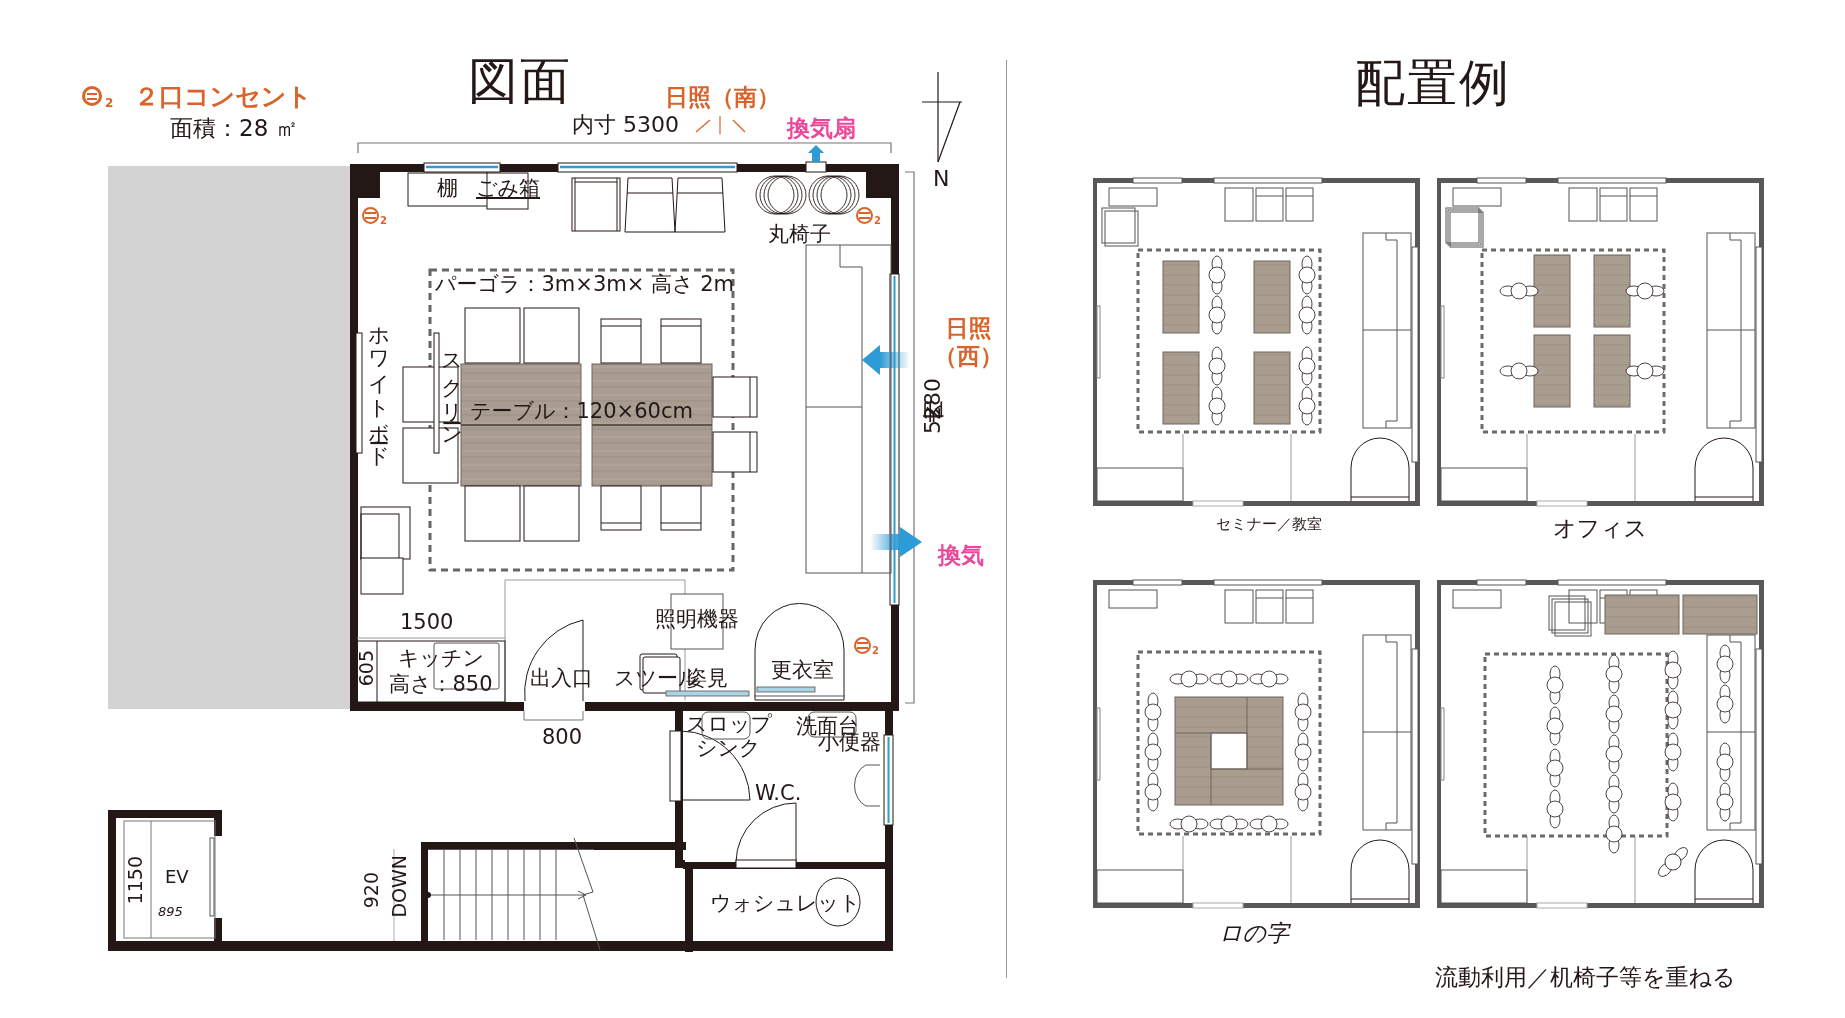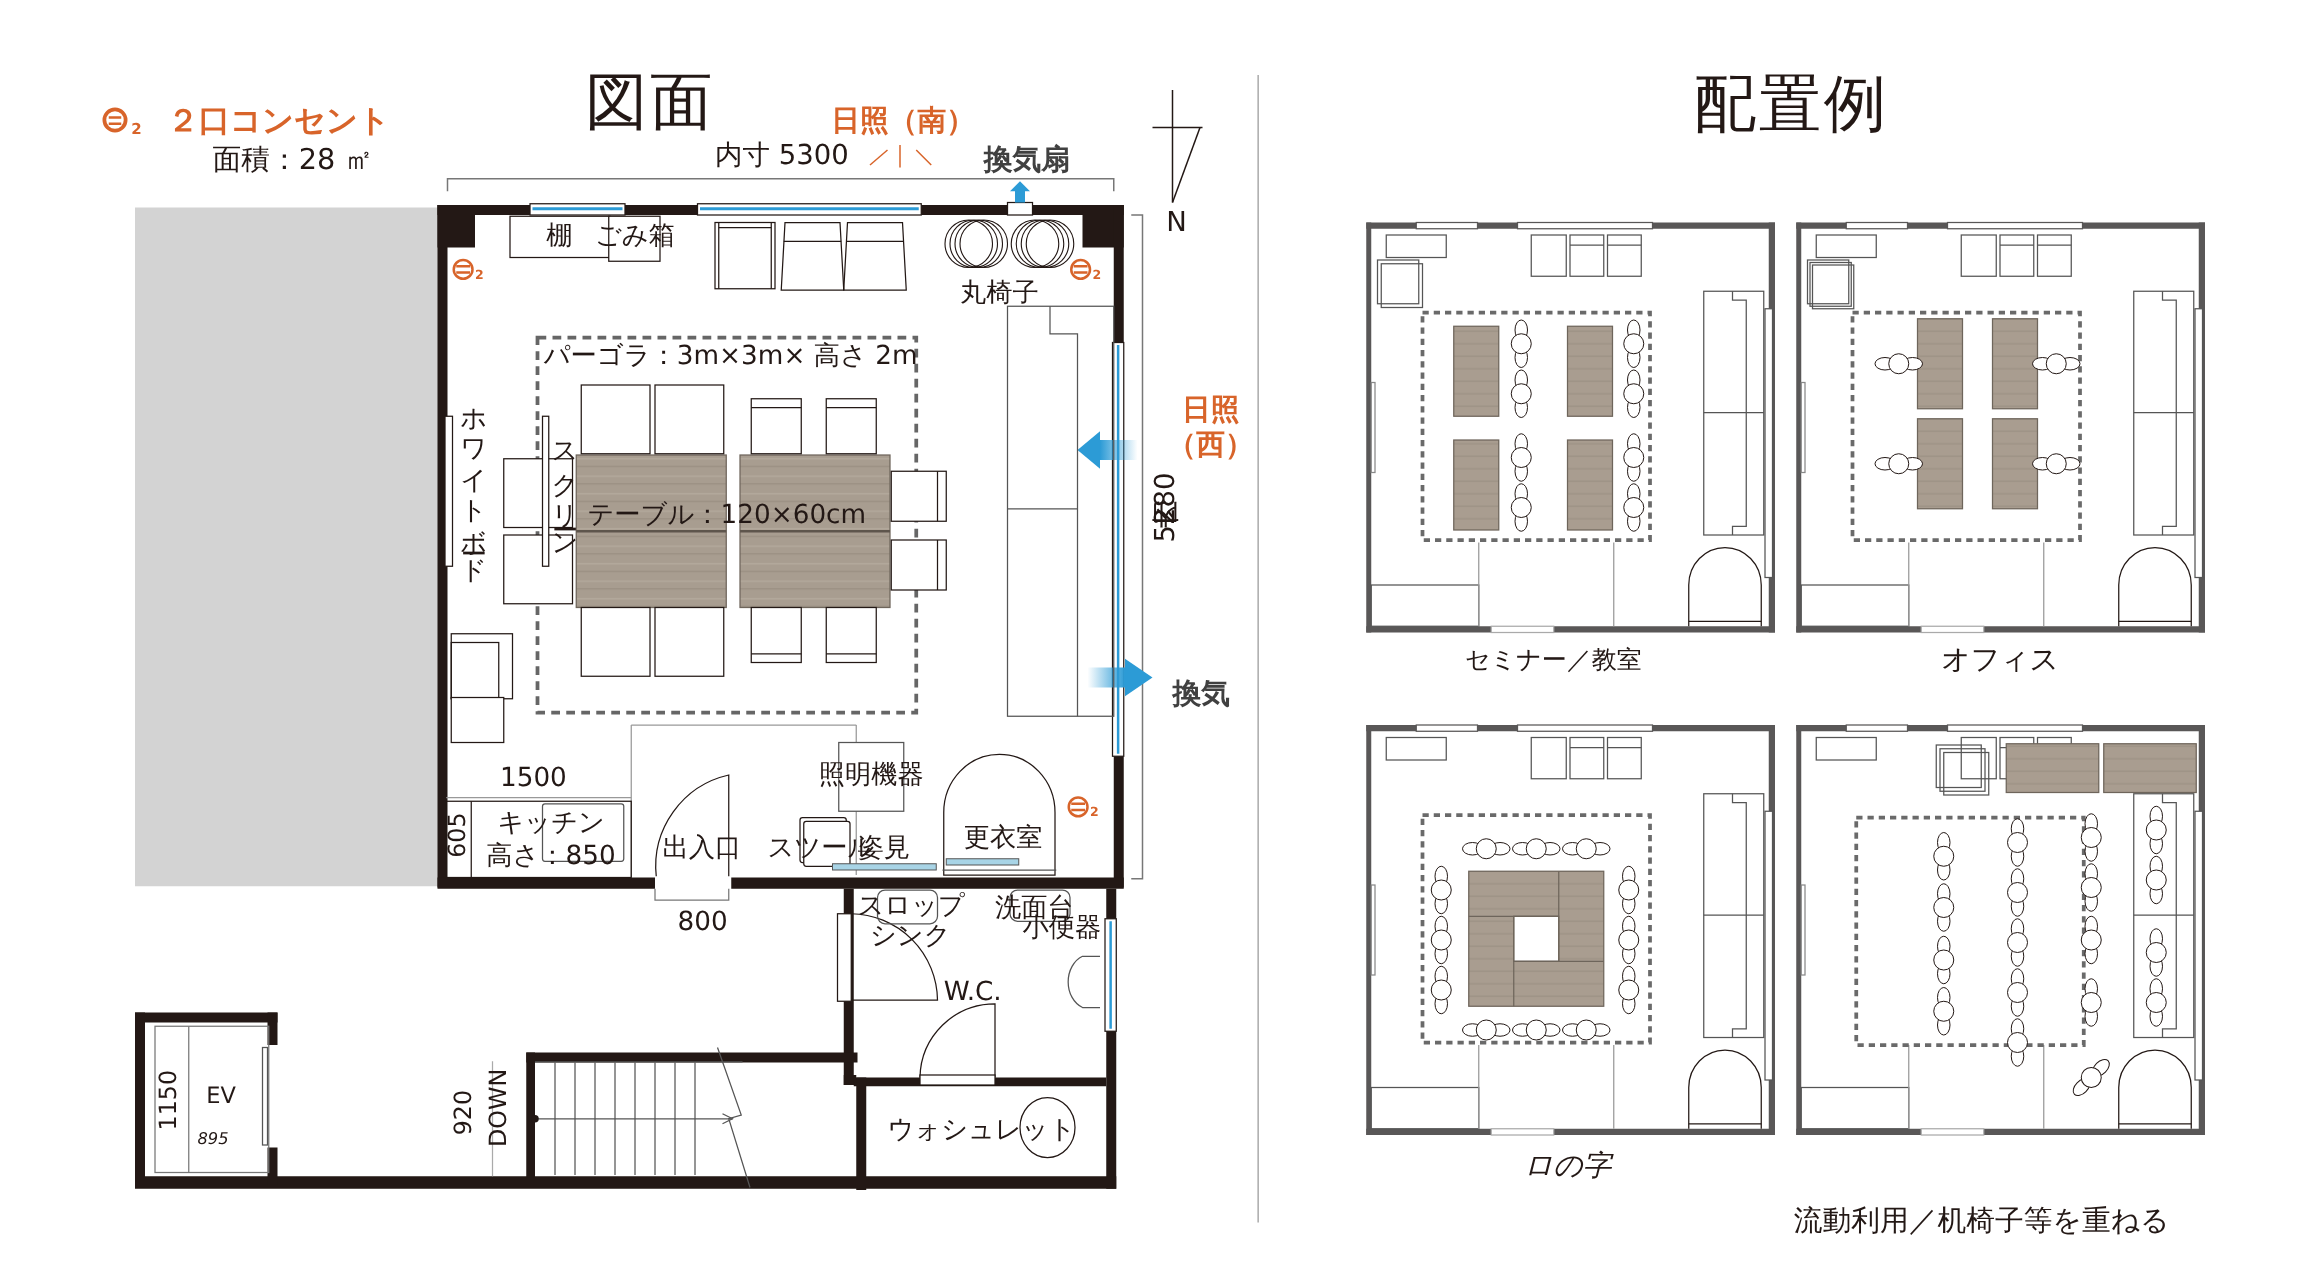--- a/index.html
+++ b/index.html
@@ -1,21 +1,21 @@
 <!DOCTYPE html>
 <html><head>
 <meta charset="utf-8">
 <style>
   html, body { margin:0; padding:0; background:#ffffff; }
   body { width:1845px; height:1018px; position:relative; overflow:hidden;
          font-family:"DejaVu Sans", "Liberation Sans", sans-serif; color:#231815; }
   .abs { position:absolute; }
   .title { font-size:50px; font-weight:400; letter-spacing:2px; }
   .orange { color:#d8642a; }
-  .blue { color:#404040; }
+  .blue { color:#ec4899; }
   .lbl { font-size:21px; white-space:nowrap; line-height:1; }
   .vert { writing-mode:vertical-rl; }
   svg { position:absolute; left:0; top:0; }
 </style>
 </head>
 <body>
 
 <div class="abs title" style="left:468px; top:48px;">図面</div>
 
 <div class="abs" style="left:82px; top:82px; height:30px;">
@@ -246,21 +246,21 @@
   <span class="abs orange" style="left:18px; top:8px; font-size:10px; font-weight:bold;">2</span>
 </div>
 <div class="abs" style="left:854px; top:637px;">
   <span class="abs" style="left:0; top:0; width:17px; height:17px; border:2.5px solid #d8642a; border-radius:50%; box-sizing:border-box;"></span>
   <span class="abs" style="left:3px; top:5px; width:11px; height:2px; background:#d8642a;"></span>
   <span class="abs" style="left:3px; top:10px; width:11px; height:2px; background:#d8642a;"></span>
   <span class="abs orange" style="left:18px; top:8px; font-size:10px; font-weight:bold;">2</span>
 </div>
 
 <div class="abs lbl" style="left:437px; top:178px;">棚</div>
-<div class="abs lbl" style="left:476px; top:178px;">ごみ箱</div>
+<div class="abs lbl" style="left:476px; top:178px;text-decoration:underline;">ごみ箱</div>
 <div class="abs lbl" style="left:768px; top:224px;">丸椅子</div>
 <div class="abs lbl" style="left:435px; top:274px;">パーゴラ：3m×3m× 高さ 2m</div>
 <div class="abs lbl" style="left:470px; top:381px;margin-top:20px;">テーブル：120×60cm</div>
 <div class="abs lbl vert" style="left:368px; top:312px;">ホワイトボード</div>
 <div class="abs lbl vert" style="left:441px; top:340px;">スクリーン</div>
 <div class="abs lbl" style="left:400px; top:612px;">1500</div>
 <div class="abs lbl vert" style="left:357px; top:650px; transform:rotate(180deg); font-size:19px;">605</div>
 <div class="abs lbl" style="left:398px; top:648px;">キッチン</div>
 <div class="abs lbl" style="left:389px; top:674px;">高さ：850</div>
 <div class="abs lbl" style="left:530px; top:668px;">出入口</div>
@@ -406,16 +406,16 @@
     <use href="#person" x="236" y="172"></use>
       <use href="#person" x="236" y="222"></use>
     <use href="#person" x="288" y="84"></use>
       <use href="#person" x="288" y="124"></use>
     <use href="#person" x="288" y="182"></use>
       <use href="#person" x="288" y="222"></use>
     <use href="#person" x="236" y="282" transform="rotate(45 236 282)"></use>
   </g>
 </svg>
 
-<div class="abs lbl" style="left:1172px; top:517px; font-size:20px;">セミナー／教室</div>
+<div class="abs lbl" style="left:1216px; top:517px; font-size:15px;">セミナー／教室</div>
 <div class="abs lbl" style="left:1553px; top:517px; font-size:23px;">オフィス</div>
 <div class="abs lbl" style="left:1219px; top:922px; font-size:23px;font-style:italic;">ロの字</div>
 <div class="abs lbl" style="left:1435px; top:922px; font-size:23px;margin-top:44px;">流動利用／机椅子等を重ねる</div>
 
 </body></html>

